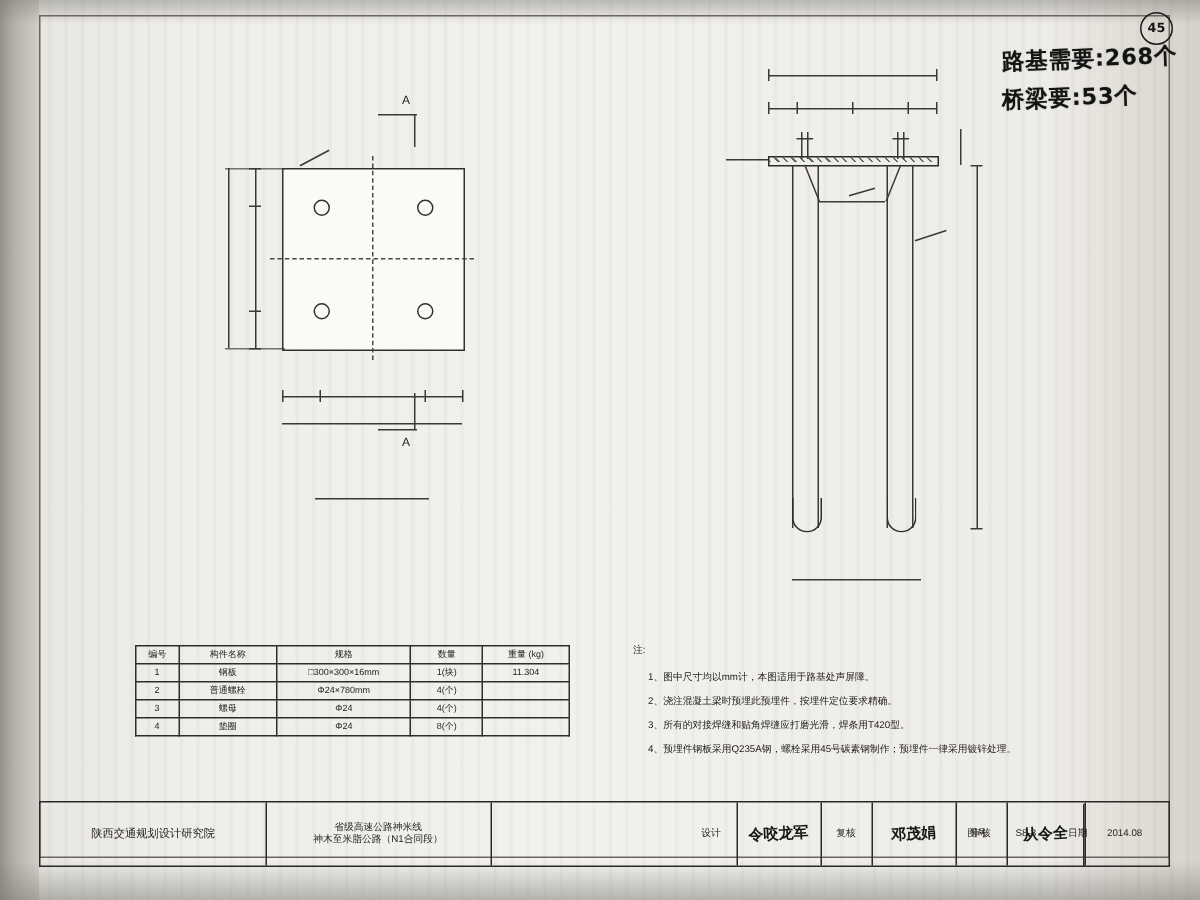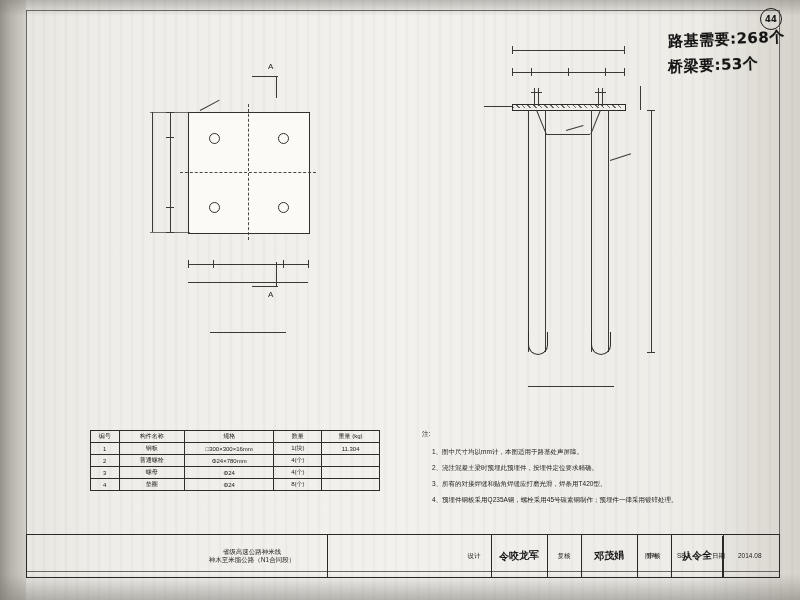--- a/index.html
+++ b/index.html
@@ -74,21 +74,21 @@
 </head>
 <body>
 
 <div id="sheet"></div>
 <div id="leftband"></div>
 <div class="shade-top"></div>
 <div class="shade-bot"></div>
 
 <div class="frame-outer" style="left:26px;top:10px;width:752px;height:560px;"></div>
 
-<div class="pagecirc">44</div>
+<div class="pagecirc">45</div>
 
 <div class="hand" style="left:668px;top:30px;font-size:15px;">路基需要:268个</div>
 <div class="hand" style="left:668px;top:56px;font-size:15px;">桥梁要:53个</div>
 
 <div class="thin vline" style="left:276px;top:76px;height:22px;"></div>
 <div class="thin hline" style="left:252px;top:76px;width:26px;"></div>
 <div class="section-letter" style="left:268px;top:62px;">A</div>
 
 <div class="thin vline" style="left:276px;top:262px;height:24px;"></div>
 <div class="thin hline" style="left:252px;top:286px;width:26px;"></div>
@@ -243,20 +243,23 @@
 </tbody>
   </table>
 
 <div class="notes" style="left:422px;top:428px;">注:</div>
 <div class="notes" style="left:432px;top:446px;">1、图中尺寸均以mm计，本图适用于路基处声屏障。</div>
 <div class="notes" style="left:432px;top:462px;">2、浇注混凝土梁时预埋此预埋件，按埋件定位要求精确。</div>
 <div class="notes" style="left:432px;top:478px;">3、所有的对接焊缝和贴角焊缝应打磨光滑，焊条用T420型。</div>
 <div class="notes" style="left:432px;top:494px;">4、预埋件钢板采用Q235A钢，螺栓采用45号碳素钢制作；预埋件一律采用镀锌处理。</div>
 
 <div id="titleblock">
+  <div class="cell" style="left:0;width:150px;">
+    <span class="tb-text">陕西交通规划设计研究院</span>
+  </div>
   <div class="cell" style="left:150px;width:150px;flex-direction:column;">
     <span class="tb-small">省级高速公路神米线</span>
     <span class="tb-small">神木至米脂公路（N1合同段）</span>
   </div>
 
   <div class="cell" style="left:430px;width:34px;">
     <span class="tb-small">设计</span>
   </div>
   <div class="cell" style="left:464px;width:56px;">
     <span class="sig">令咬龙军</span>

